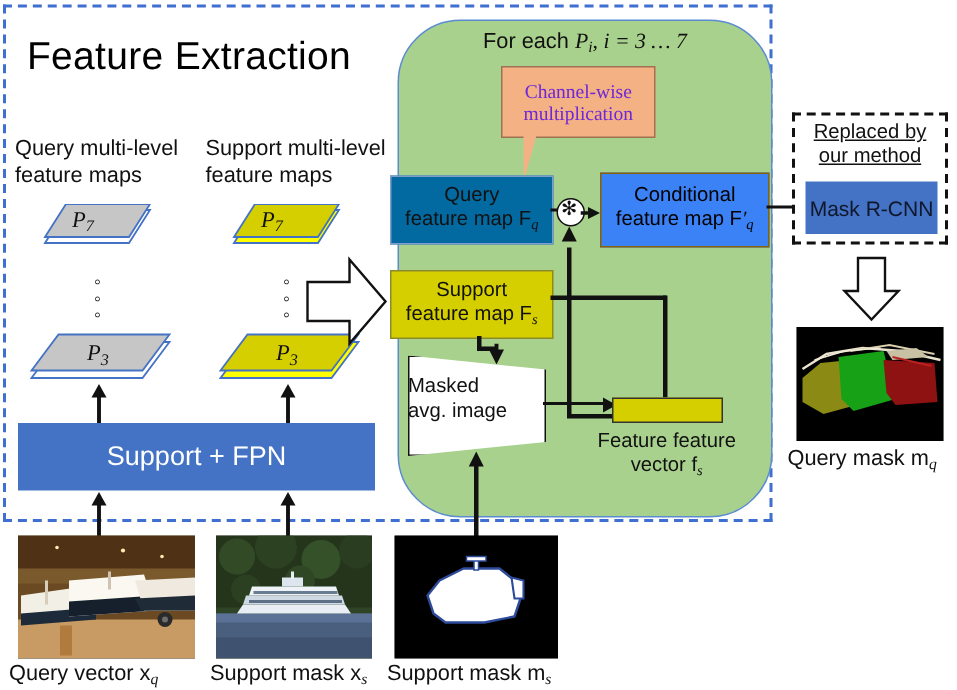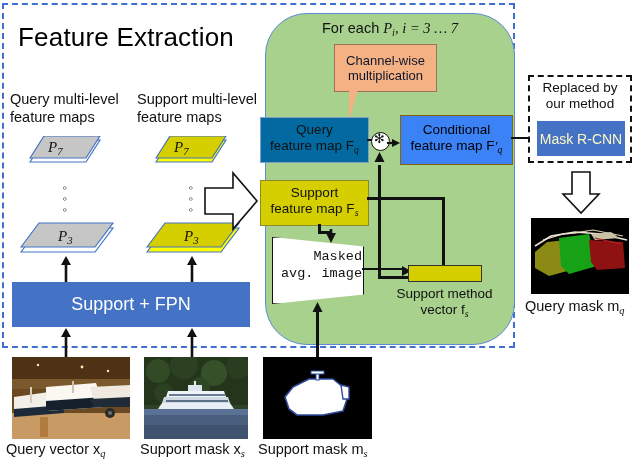--- a/index.html
+++ b/index.html
@@ -27,31 +27,31 @@
   
   #query-fmap{left:260px;top:117px;width:107px;height:44px;
       background:#0369a1;border:1.3px solid #7f9ec9;font-size:13.5px;line-height:16px;}
   #support-fmap{left:260px;top:180px;width:107px;height:44px;
       background:#d6cf00;border:1.3px solid #8a8a2a;font-size:13.5px;line-height:16px;}
   #cond-fmap{left:400px;top:115px;width:111px;height:48px;
       background:#3b82f6;border:1.3px solid #8a6204;color:#000;font-size:13.5px;line-height:16px;}
 
   
   #callout{left:334px;top:44px;width:101px;height:46px;background:#f4b183;
-      border:1.2px solid #9e7253;font-size:13px;line-height:15px;color:#0f172a;}
+      border:1.2px solid #9e7253;font-size:13px;line-height:15px;color:#6d28d9;font-family:Liberation Serif, serif;}
   #callout-tail{left:349px;top:89px;width:0;height:0;
       border-left:9px solid #f4b183;border-bottom:32px solid transparent;}
   #callout-tail-b{left:347px;top:88px;width:0;height:0;
       border-left:12px solid #9e7253;border-bottom:36px solid transparent;z-index:-1;}
 
   
   #map-pool{left:272px;top:237px;width:90px;height:65px;
       background:#ffffff;border:1.4px solid #111;
       clip-path:polygon(0% 0%,100% 14%,100% 86%,0% 100%);}
-  #map-pool-label{left:272px;top:248px;width:90px;font-size:13.5px;line-height:17px;text-align:right;font-family:Liberation Mono, monospace;}
+  #map-pool-label{left:272px;top:248px;width:90px;font-size:13.5px;line-height:17px;text-align:left;}
 
   
   #sfv-bar{left:408px;top:265px;width:72px;height:15px;background:#d6cf00;border:1.3px solid #333;}
   #sfv-label{left:377px;top:286px;width:135px;font-size:13.5px;line-height:16px;text-align:center;}
 
   
   #mul-node{left:371px;top:132px;width:17px;height:17px;border-radius:50%;
       background:#fff;border:1.6px solid #111;}
   #mul-glyph{left:371px;top:130px;width:17px;height:17px;font-size:13px;line-height:17px;
       text-align:center;color:#111;}
@@ -68,22 +68,22 @@
   
   #backbone{left:12px;top:282px;width:238px;height:45px;background:#4472c4;
       color:#fff;font-size:18px;}
 
   
   #big-arrow{left:203px;top:170px;}
 
   
   #replaced-dashed{left:528px;top:75px;width:104px;height:88px;
       border:2px dashed #111;box-sizing:border-box;background:#fff;}
-  #replaced-label{left:530px;top:80px;width:100px;font-size:13.5px;line-height:16px;text-align:center;}
-  #mask-rcnn{left:537px;top:121px;width:88px;height:35px;background:#4472c4;color:#fef9c3;font-size:14px;}
+  #replaced-label{left:530px;top:80px;width:100px;font-size:13.5px;line-height:16px;text-align:center;text-decoration:underline;}
+  #mask-rcnn{left:537px;top:121px;width:88px;height:35px;background:#4472c4;color:#0f172a;font-size:14px;}
 
   
   #down-arrow{left:561px;top:170px;}
 
   
   .photo{position:absolute;overflow:hidden;}
   #img-query{left:12px;top:357px;width:118px;height:82px;background:#4a3a22;}
   #img-support{left:144px;top:357px;width:104px;height:82px;background:#223018;}
   #img-smask{left:263px;top:357px;width:109px;height:82px;background:#000;}
   #img-qmask{left:531px;top:218px;width:98px;height:76px;background:#000;}
@@ -280,21 +280,21 @@
 
 <div class="abs line" style="left:316px;top:305px;width:2.6px;height:55px;"></div>
 <div class="abs" style="left:312px;top:300px;">
   <svg width="11" height="12" viewBox="0 0 11 12">
       <polygon points="5.5,0 0.5,10 10.5,10" fill="#111"></polygon>
     </svg>
 </div>
 
 <div class="abs" id="sfv-bar"></div>
 <div class="abs" id="sfv-label">
-  <span>Support method</span><br>
+  <span>Feature feature</span><br>
   <span>vector f</span><span class="sub">s</span>
 </div>
 
 <div class="abs line" style="left:511px;top:137px;width:24px;height:2.4px;"></div>
 <div class="abs" style="left:528px;top:132px;">
   <svg width="14" height="12" viewBox="0 0 14 12">
       <polygon points="13,6 4,1 4,11" fill="#111"></polygon>
     </svg>
 </div>
 

